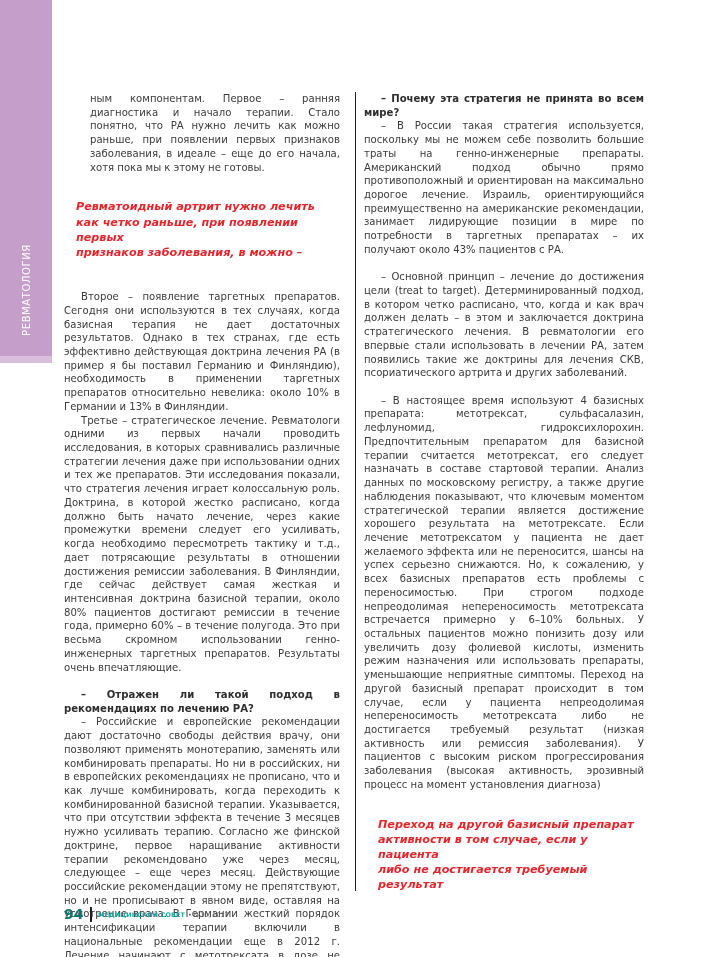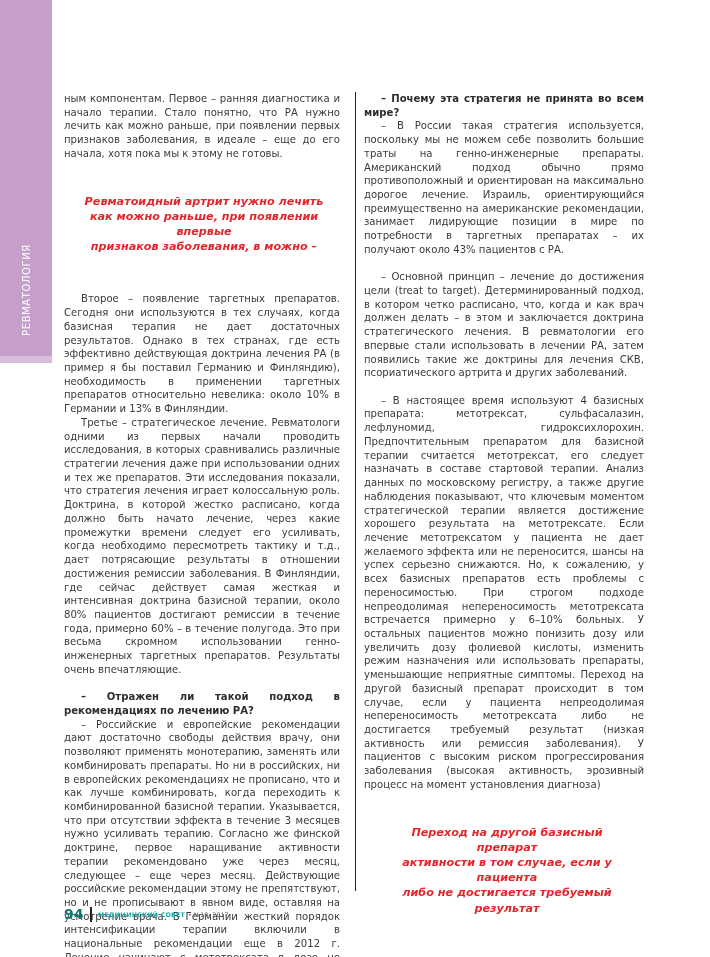--- a/index.html
+++ b/index.html
@@ -4,48 +4,48 @@
 <style>
   html, body { margin: 0; padding: 0; background: #ffffff; }
   body { width: 710px; height: 957px; position: relative; overflow: hidden;
          font-family: "DejaVu Sans", sans-serif; color: #3a3a3a; }
   .side-bar { position: absolute; left: 0; top: 0; width: 52px; height: 363px; background: #c59fca; }
   .side-bar .strip1 { position: absolute; left: 0; bottom: 0; width: 52px; height: 7px; background: #d9bedc; }
   .side-label { position: absolute; left: 26px; top: 290px; transform: translate(-50%,-50%) rotate(-90deg);
                 color: #ffffff; font-size: 10px; letter-spacing: 0.6px; white-space: nowrap; }
   .col { position: absolute; font-size: 10.1px; line-height: 13.72px; text-align: justify; }
   .col p { margin: 0; text-indent: 17px; hyphens: manual; }
-  .col p.noindent { text-indent: 0; }
+  .col p.noindent { text-indent: 0; margin-left: 26px; }
   .col1 { left: 64px; top: 92px; width: 276px; }
   .col2 { left: 364px; top: 92px; width: 280px; }
   .q { font-weight: bold; color: #2e2e2e; }
   .gap { height: 13.7px; }
   .pull { color: #e3262c; font-style: italic; font-weight: bold; font-size: 11.2px; line-height: 15.2px;
-          text-align: center; margin: 16px; }
+          text-align: left; margin: 8px; }
   .divider { position: absolute; left: 355px; top: 92px; width: 1.3px; height: 799px; background: #222; }
   .footer { position: absolute; left: 64px; top: 906px; display: flex; align-items: center; }
   .page-num { font-weight: bold; font-size: 14px; color: #0f766e; }
   .footer-sep { width: 1.5px; height: 15px; background: #222; margin: 0 6px 0 7px; }
   .journal { font-size: 6.3px; font-weight: bold; color: #1aa5a5; letter-spacing: 0.2px; }
   .issue { font-size: 6.3px; color: #555; margin-left: 3px; }
 </style>
 </head>
 <body>
 
 <div class="side-bar">
   <div class="strip1"></div>
   <div class="side-label">РЕВМАТОЛОГИЯ</div>
 </div>
 
 <div class="col col1">
   <p class="noindent">ным компонентам. Первое – ранняя диагностика и начало терапии. Стало понятно, что РА нужно лечить как можно раньше, при появлении первых признаков заболевания, в идеале – еще до его начала, хотя пока мы к этому не готовы.</p>
   <div style="height:17px"></div>
   <div class="pull" style="padding-left:4px">
     <div>Ревматоидный артрит нужно лечить</div>
-    <div>как можно раньше, при появлении впервые</div>
+    <div>как четко раньше, при появлении первых</div>
     <div>признаков заболевания, в можно –</div>
   </div>
   <div style="height:22px"></div>
   <p>Второе – появление таргетных препаратов. Сегодня они используются в тех случаях, когда базисная терапия не дает достаточных результатов. Однако в тех странах, где есть эффективно действующая доктрина лечения РА (в пример я бы поставил Германию и Финляндию), необходимость в применении таргетных препаратов относительно невелика: около 10% в Германии и 13% в Финляндии.</p>
   <p>Третье – стратегическое лечение. Ревматологи одними из первых начали проводить исследования, в которых сравнивались различные стратегии лечения даже при использовании одних и тех же препаратов. Эти исследования показали, что стратегия лечения играет колоссальную роль. Доктрина, в которой жестко расписано, когда должно быть начато лечение, через какие промежутки времени следует его усиливать, когда необходимо пересмотреть тактику и т.д., дает потрясающие результаты в отношении достижения ремиссии заболевания. В Финляндии, где сейчас действует самая жесткая и интенсивная доктрина базисной терапии, около 80% пациентов достигают ремиссии в течение года, примерно 60% – в течение полугода. Это при весьма скромном использовании генно-инженерных таргетных препаратов. Результаты очень впечатляющие.</p>
   <div class="gap"></div>
   <p class="q">– Отражен ли такой подход в рекомендациях по лечению РА?</p>
   <p>– Российские и европейские рекомендации дают достаточно свободы действия врачу, они позволяют применять монотерапию, заменять или комбинировать препараты. Но ни в российских, ни в европейских рекомендациях не прописано, что и как лучше комбинировать, когда переходить к комбинированной базисной терапии. Указывается, что при отсутствии эффекта в течение 3 месяцев нужно усиливать терапию. Согласно же финской доктрине, первое наращивание активности терапии рекомендовано уже через месяц, следующее – еще через месяц. Действующие российские рекомендации этому не препятствуют, но и не прописывают в явном виде, оставляя на усмотрение врача. В Германии жесткий порядок интенсификации терапии включили в национальные рекомендации еще в 2012 г. Лечение начинают с метотрексата в дозе не менее 15 мг и продолжают быстро наращивать базисную терапию, этим, вероятно, объясняется низкая потребность в таргетных препаратах.</p>
 </div>
 

